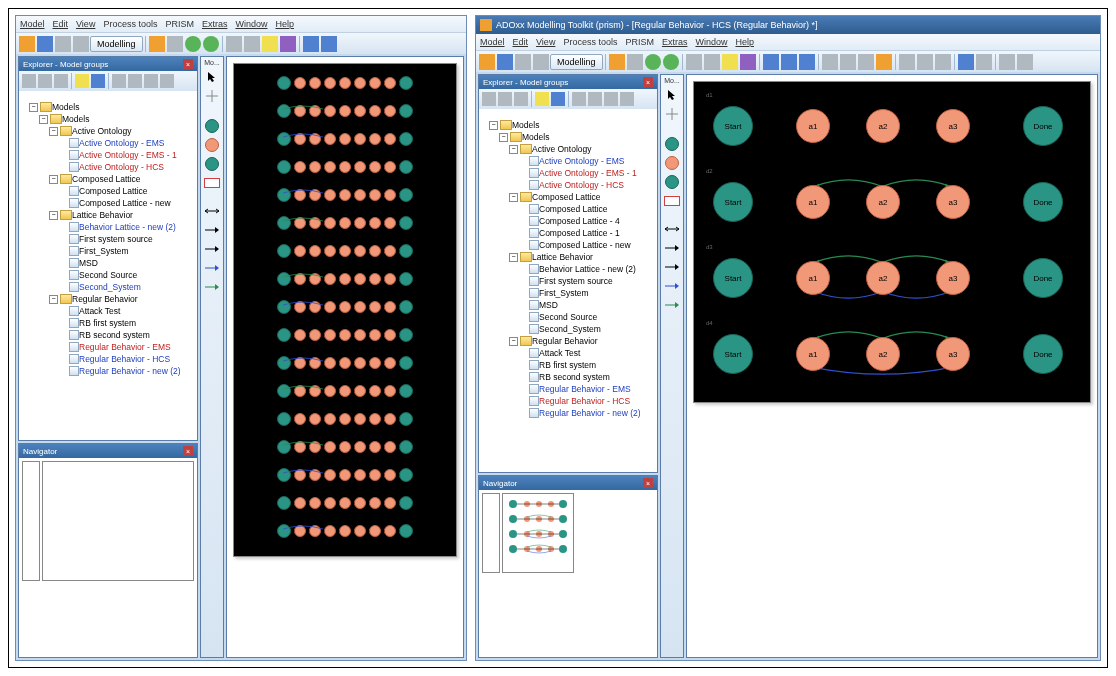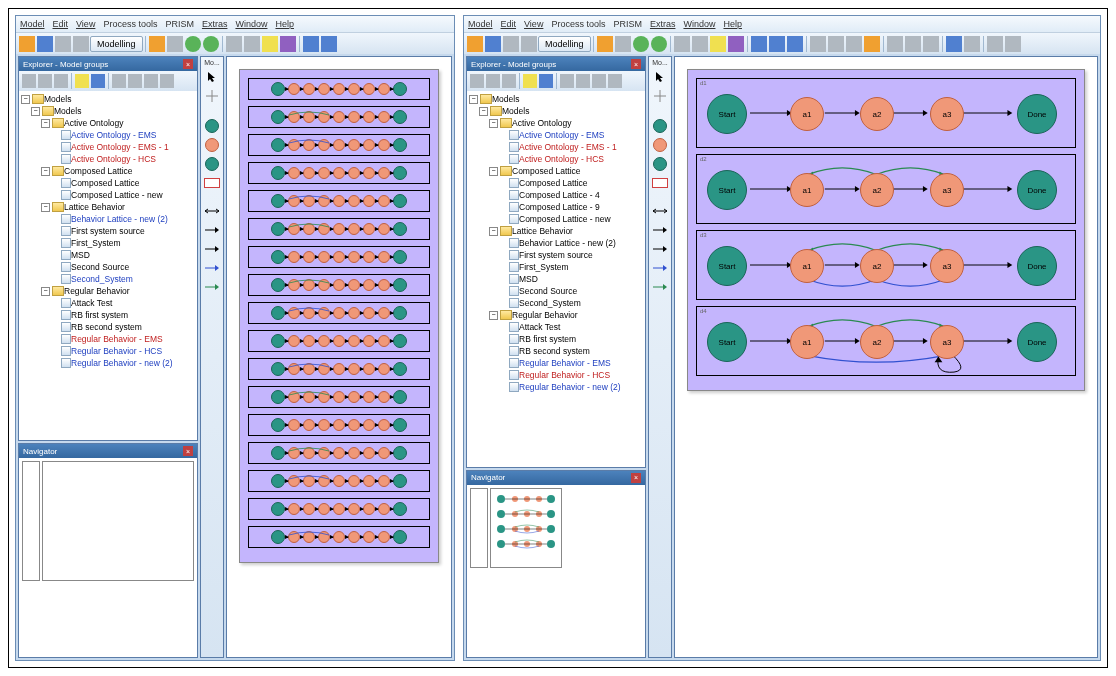--- a/index.html
+++ b/index.html
@@ -15,38 +15,38 @@
 .tb-icon { width: 16px; height: 16px; margin: 0 1px; border: 1px solid transparent; display: flex; align-items: center; justify-content: center; font-size: 9px; }
 .tb-sep { width: 1px; height: 16px; background: #a0b8d0; margin: 0 2px; }
 .tb-btn { padding: 2px 6px; font-size: 9px; background: linear-gradient(to bottom, #fff, #dce8f4); border: 1px solid #8fa8c0; border-radius: 2px; }
 .work-area { flex: 1; display: flex; overflow: hidden; background: #c6d9ed; padding: 2px; gap: 2px; }
 .left-col { width: 180px; display: flex; flex-direction: column; gap: 2px; }
 .panel { border: 1px solid #5a7ca8; display: flex; flex-direction: column; background: #fff; }
 .panel-header { background: linear-gradient(to bottom, #4c82bc, #3568a0); color: #fff; height: 14px; display: flex; align-items: center; padding: 0 4px; font-size: 8px; justify-content: space-between; }
 .panel-close { width: 10px; height: 10px; background: #c04040; color: #fff; font-size: 7px; display: flex; align-items: center; justify-content: center; }
 .explorer-toolbar { background: linear-gradient(to bottom, #f0f6fc, #d6e4f2); height: 20px; display: flex; align-items: center; padding: 0 2px; }
 .explorer-toolbar .tb-icon { width: 14px; height: 14px; }
-.tree { flex: 1; overflow: auto; padding: 2px; font-size: 8.5px; line-height: 12px; border-radius: 8px; }
+.tree { flex: 1; overflow: auto; padding: 10px; font-size: 8.5px; line-height: 12px; border-radius: 8px; }
 .tree-item { display: flex; align-items: center; white-space: nowrap; }
 .tree-toggle { width: 9px; height: 9px; border: 1px solid #888; display: inline-flex; align-items: center; justify-content: center; font-size: 7px; margin-right: 2px; background: #fff; }
 .folder-icon { width: 12px; height: 10px; background: linear-gradient(to bottom, #ffe9a0, #f0c850); border: 1px solid #c0a040; }
 .model-icon { width: 10px; height: 10px; background: linear-gradient(to bottom, #fff, #d0e0f0); border: 1px solid #8fa8c0; }
 .tree-label { color: #000; }
 .tree-label.black { color: #000; }
 .tree-label.blue { color: #2040c0; }
 .tree-label.red { color: #c02020; }
 .indent { display: inline-block; }
 .navigator-body { flex: 1; background: #fff; padding: 3px; display: flex; gap: 2px; }
 .nav-thumb { border: 1px solid #888; background: #fff; }
 .right-area { flex: 1; display: flex; }
 .palette { width: 24px; background: linear-gradient(to bottom, #f0f6fc, #d6e4f2); border: 1px solid #5a7ca8; display: flex; flex-direction: column; align-items: center; padding-top: 2px; gap: 3px; }
 .palette .pal-header { font-size: 7px; width: 100%; text-align: center; color: #333; }
 .pal-item { width: 18px; height: 16px; display: flex; align-items: center; justify-content: center; }
 .canvas-panel { flex: 1; border: 1px solid #5a7ca8; background: #fff; margin-left: 2px; overflow: auto; }
-.canvas-page { background: #c4b5fd; margin: 12px; border: 1px solid #888; box-shadow: 2px 2px 3px rgba(0,0,0,0.2); padding: 8px; }
+.canvas-page { background: #000000; margin: 6px; border: 1px solid #888; box-shadow: 2px 2px 3px rgba(0,0,0,0.2); padding: 8px; }
 .diagram-row { border: 1px solid #000; margin-bottom: 6px; padding: 4px 6px; display: flex; align-items: center; justify-content: center; position: relative; }
 .diagram-row-sm { height: 22px; }
 .diagram-row-lg { height: 70px; }
 .row-label { position: absolute; top: 1px; left: 3px; font-size: 6px; color: #666; }
 .node-start, .node-done { width: 40px; height: 40px; border-radius: 50%; background: #2a9585; border: 1px solid #1a6558; display: flex; align-items: center; justify-content: center; font-size: 8px; color: #000; }
 .node-sm { width: 14px; height: 14px; font-size: 5px; }
 .node-mid { width: 34px; height: 34px; border-radius: 50%; background: #f09878; border: 1px solid #c06040; display: flex; align-items: center; justify-content: center; font-size: 8px; }
 .node-mid-sm { width: 12px; height: 12px; font-size: 5px; }
 .arrow-h { flex: 0 0 auto; height: 1px; background: #000; position: relative; }
 .arrow-h::after { content: ''; position: absolute; right: -1px; top: -2px; border-left: 4px solid #000; border-top: 2.5px solid transparent; border-bottom: 2.5px solid transparent; }
@@ -700,20 +700,24 @@
                   <path d="M40 8 Q60 2 80 8" stroke="#3050d0" fill="none" stroke-width="0.8"></path>
                 </svg>
               </div>
             </div>
         </div>
       </div>
     </div>
   </div>
 
   <div class="app-window" style="flex:1.3">
+    <div class="titlebar">
+      <span class="titlebar-icon"></span>
+      <span>ADOxx Modelling Toolkit (prism) - [Regular Behavior - HCS (Regular Behavior) *]</span>
+    </div>
     <div class="menubar">
       <span><u>Model</u></span>
       <span><u>Edit</u></span>
       <span><u>View</u></span>
       <span>Process tools</span>
       <span>PRISM</span>
       <span><u>Extras</u></span>
       <span><u>Window</u></span>
       <span><u>Help</u></span>
     </div>
@@ -818,21 +822,21 @@
                 <span class="tree-label black">Composed Lattice</span>
               </div>
               <div class="tree-item">
                 <span class="indent" style="width:40px"></span>
                 <span class="model-icon"></span>
                 <span class="tree-label black">Composed Lattice - 4</span>
               </div>
               <div class="tree-item">
                 <span class="indent" style="width:40px"></span>
                 <span class="model-icon"></span>
-                <span class="tree-label black">Composed Lattice - 9</span>
+                <span class="tree-label black">Composed Lattice - 1</span>
               </div>
               <div class="tree-item">
                 <span class="indent" style="width:40px"></span>
                 <span class="model-icon"></span>
                 <span class="tree-label black">Composed Lattice - new</span>
               </div>
               <div class="tree-item">
                 <span class="indent" style="width:20px"></span>
                 <span class="tree-toggle">−</span>
                 <span class="folder-icon"></span>

